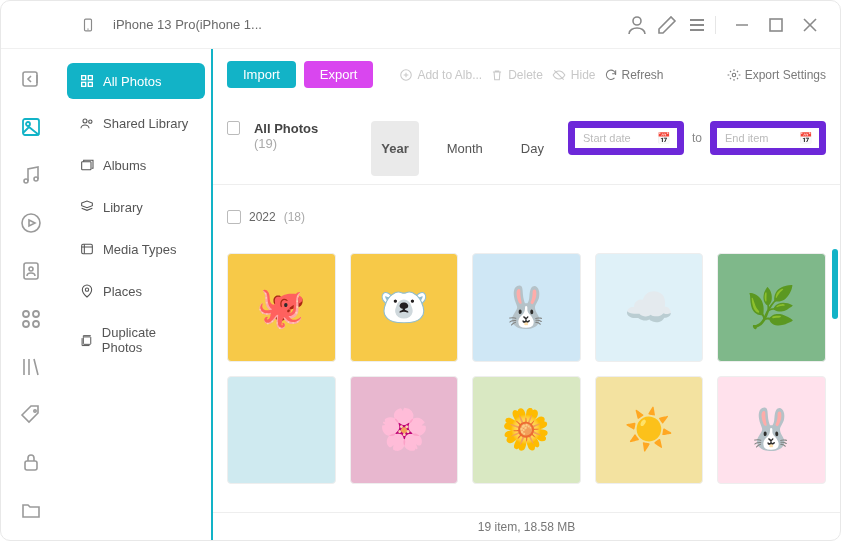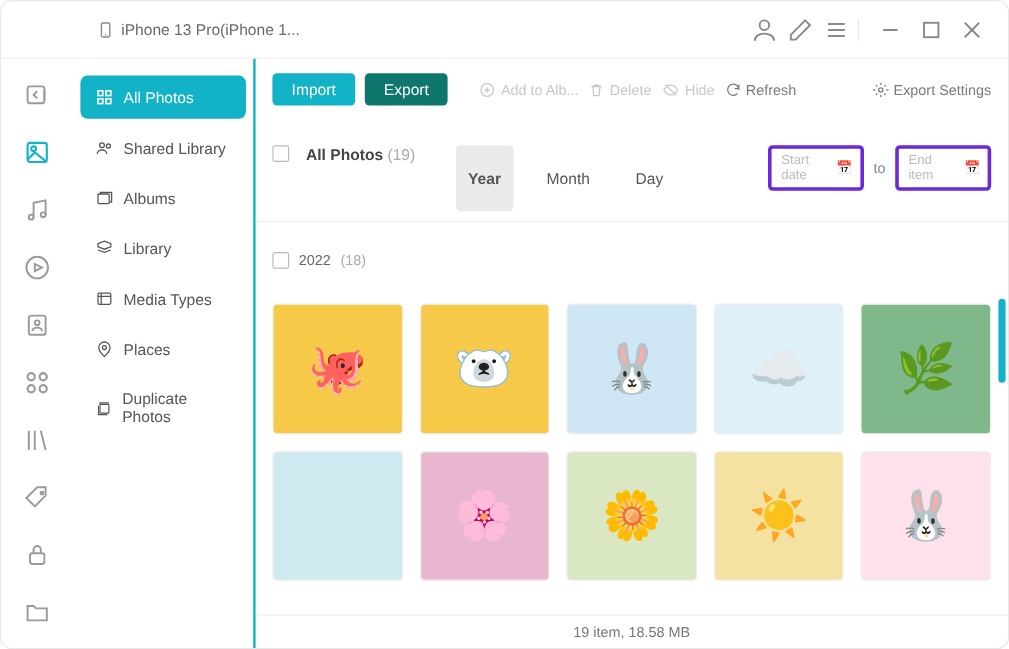--- a/index.html
+++ b/index.html
@@ -1,20 +1,20 @@
 <!DOCTYPE html>
 <html><head>
 <meta charset="utf-8">
 <style>
 * { box-sizing: border-box; margin: 0; padding: 0; font-family: -apple-system, BlinkMacSystemFont, "Segoe UI", Arial, sans-serif; }
 body { width: 841px; height: 541px; background: #fff; border: 1px solid #e8e8e8; border-radius: 10px; overflow: hidden; display: flex; flex-direction: column; }
 
 
 .titlebar { height: 48px; display: flex; align-items: center; padding: 0 16px 0 80px; border-bottom: 1px solid #f0f0f0; color: #6a6a6a; font-size: 13px; }
-.titlebar .device { display: flex; align-items: center; gap: 6px; }
+.titlebar .device { display: flex; align-items: center; gap: 18px; }
 .titlebar .spacer { flex: 1; }
 .titlebar .ctrl { width: 24px; height: 24px; display: flex; align-items: center; justify-content: center; color: #8a8a8a; margin-left: 6px; cursor: pointer; }
 .titlebar .win { width: 28px; }
 
 .body { flex: 1; display: flex; min-height: 0; }
 
 
 .rail { width: 60px; display: flex; flex-direction: column; align-items: center; padding-top: 18px; gap: 24px; color: #9a9a9a; }
 .rail .ritem { width: 24px; height: 24px; display: flex; align-items: center; justify-content: center; cursor: pointer; }
 .rail .ritem.active { color: #12b3c7; }
@@ -23,32 +23,32 @@
 .sidebar { width: 150px; padding: 14px 6px; display: flex; flex-direction: column; gap: 6px; }
 .sbitem { display: flex; align-items: center; gap: 8px; padding: 10px 12px; font-size: 13px; color: #555; border-radius: 6px; cursor: pointer; }
 .sbitem.active { background: #12b3c7; color: #fff; }
 .sbitem .ico { width: 16px; height: 16px; display: flex; align-items: center; justify-content: center; }
 
 
 .main { flex: 1; display: flex; flex-direction: column; border-left: 2px solid #12b3c7; min-width: 0; gap: 17px; }
 .toolbar { display: flex; align-items: center; gap: 8px; padding: 12px 14px 8px; font-size: 12px; color: #9a9a9a; }
 .btn { padding: 6px 16px; border-radius: 4px; font-size: 13px; cursor: pointer; border: none; }
 .btn.import { background: #12b3c7; color: #fff; }
-.btn.export { background: #0f766e; color: #fff; }
+.btn.export { background: #d946ef; color: #fff; }
 .tact { display: flex; gap: 4px; cursor: pointer; }
 .tact.disabled { color: #c8c8c8; }
 .toolbar .exp-settings { margin-left: auto; }
 
 .filterbar { display: flex; align-items: flex-start; gap: 14px; padding: 8px 14px; font-size: 13px; color: #444; border-bottom: 1px solid #eee; }
 .chk { width: 14px; height: 14px; border: 1px solid #bbb; border-radius: 2px; display: inline-block; }
 .filterbar .seg { display: flex; gap: 18px; }
 .filterbar .segbtn { padding: 20px 10px; border-radius: 4px; cursor: pointer; color: #555; }
 .filterbar .segbtn.active { background: #eaeaea; font-weight: 600; }
 .filterbar .dates { margin-left: auto; display: flex; align-items: center; gap: 8px; font-size: 12px; color: #888; }
-.dateinput { border: 3px solid #6d28d9; border-radius: 4px; padding: 4px 24px 4px 8px; width: 80px; font-size: 11px; color: #bbb; position: relative; }
+.dateinput { border: 7px solid #6d28d9; border-radius: 4px; padding: 4px 24px 4px 8px; width: 116px; font-size: 11px; color: #bbb; position: relative; }
 .dateinput .cal { position: absolute; right: 6px; top: 50%; transform: translateY(-50%); color: #bbb; }
 
 .grouphdr { display: flex; align-items: center; gap: 8px; padding: 8px 14px; font-size: 12px; color: #666; }
 .grouphdr .cnt { color: #aaa; }
 
 .gridwrap { flex: 1; overflow: hidden; position: relative; }
 .grid { padding: 4px 14px 10px; display: grid; grid-template-columns: repeat(5, 1fr); gap: 14px; }
 .thumb { aspect-ratio: 1/1; border-radius: 4px; border: 1px solid #eee; overflow: hidden; position: relative; cursor: pointer; }
 .scrollbar { position: absolute; right: 2px; top: 0; width: 6px; height: 70px; background: #12b3c7; border-radius: 3px; }
 

